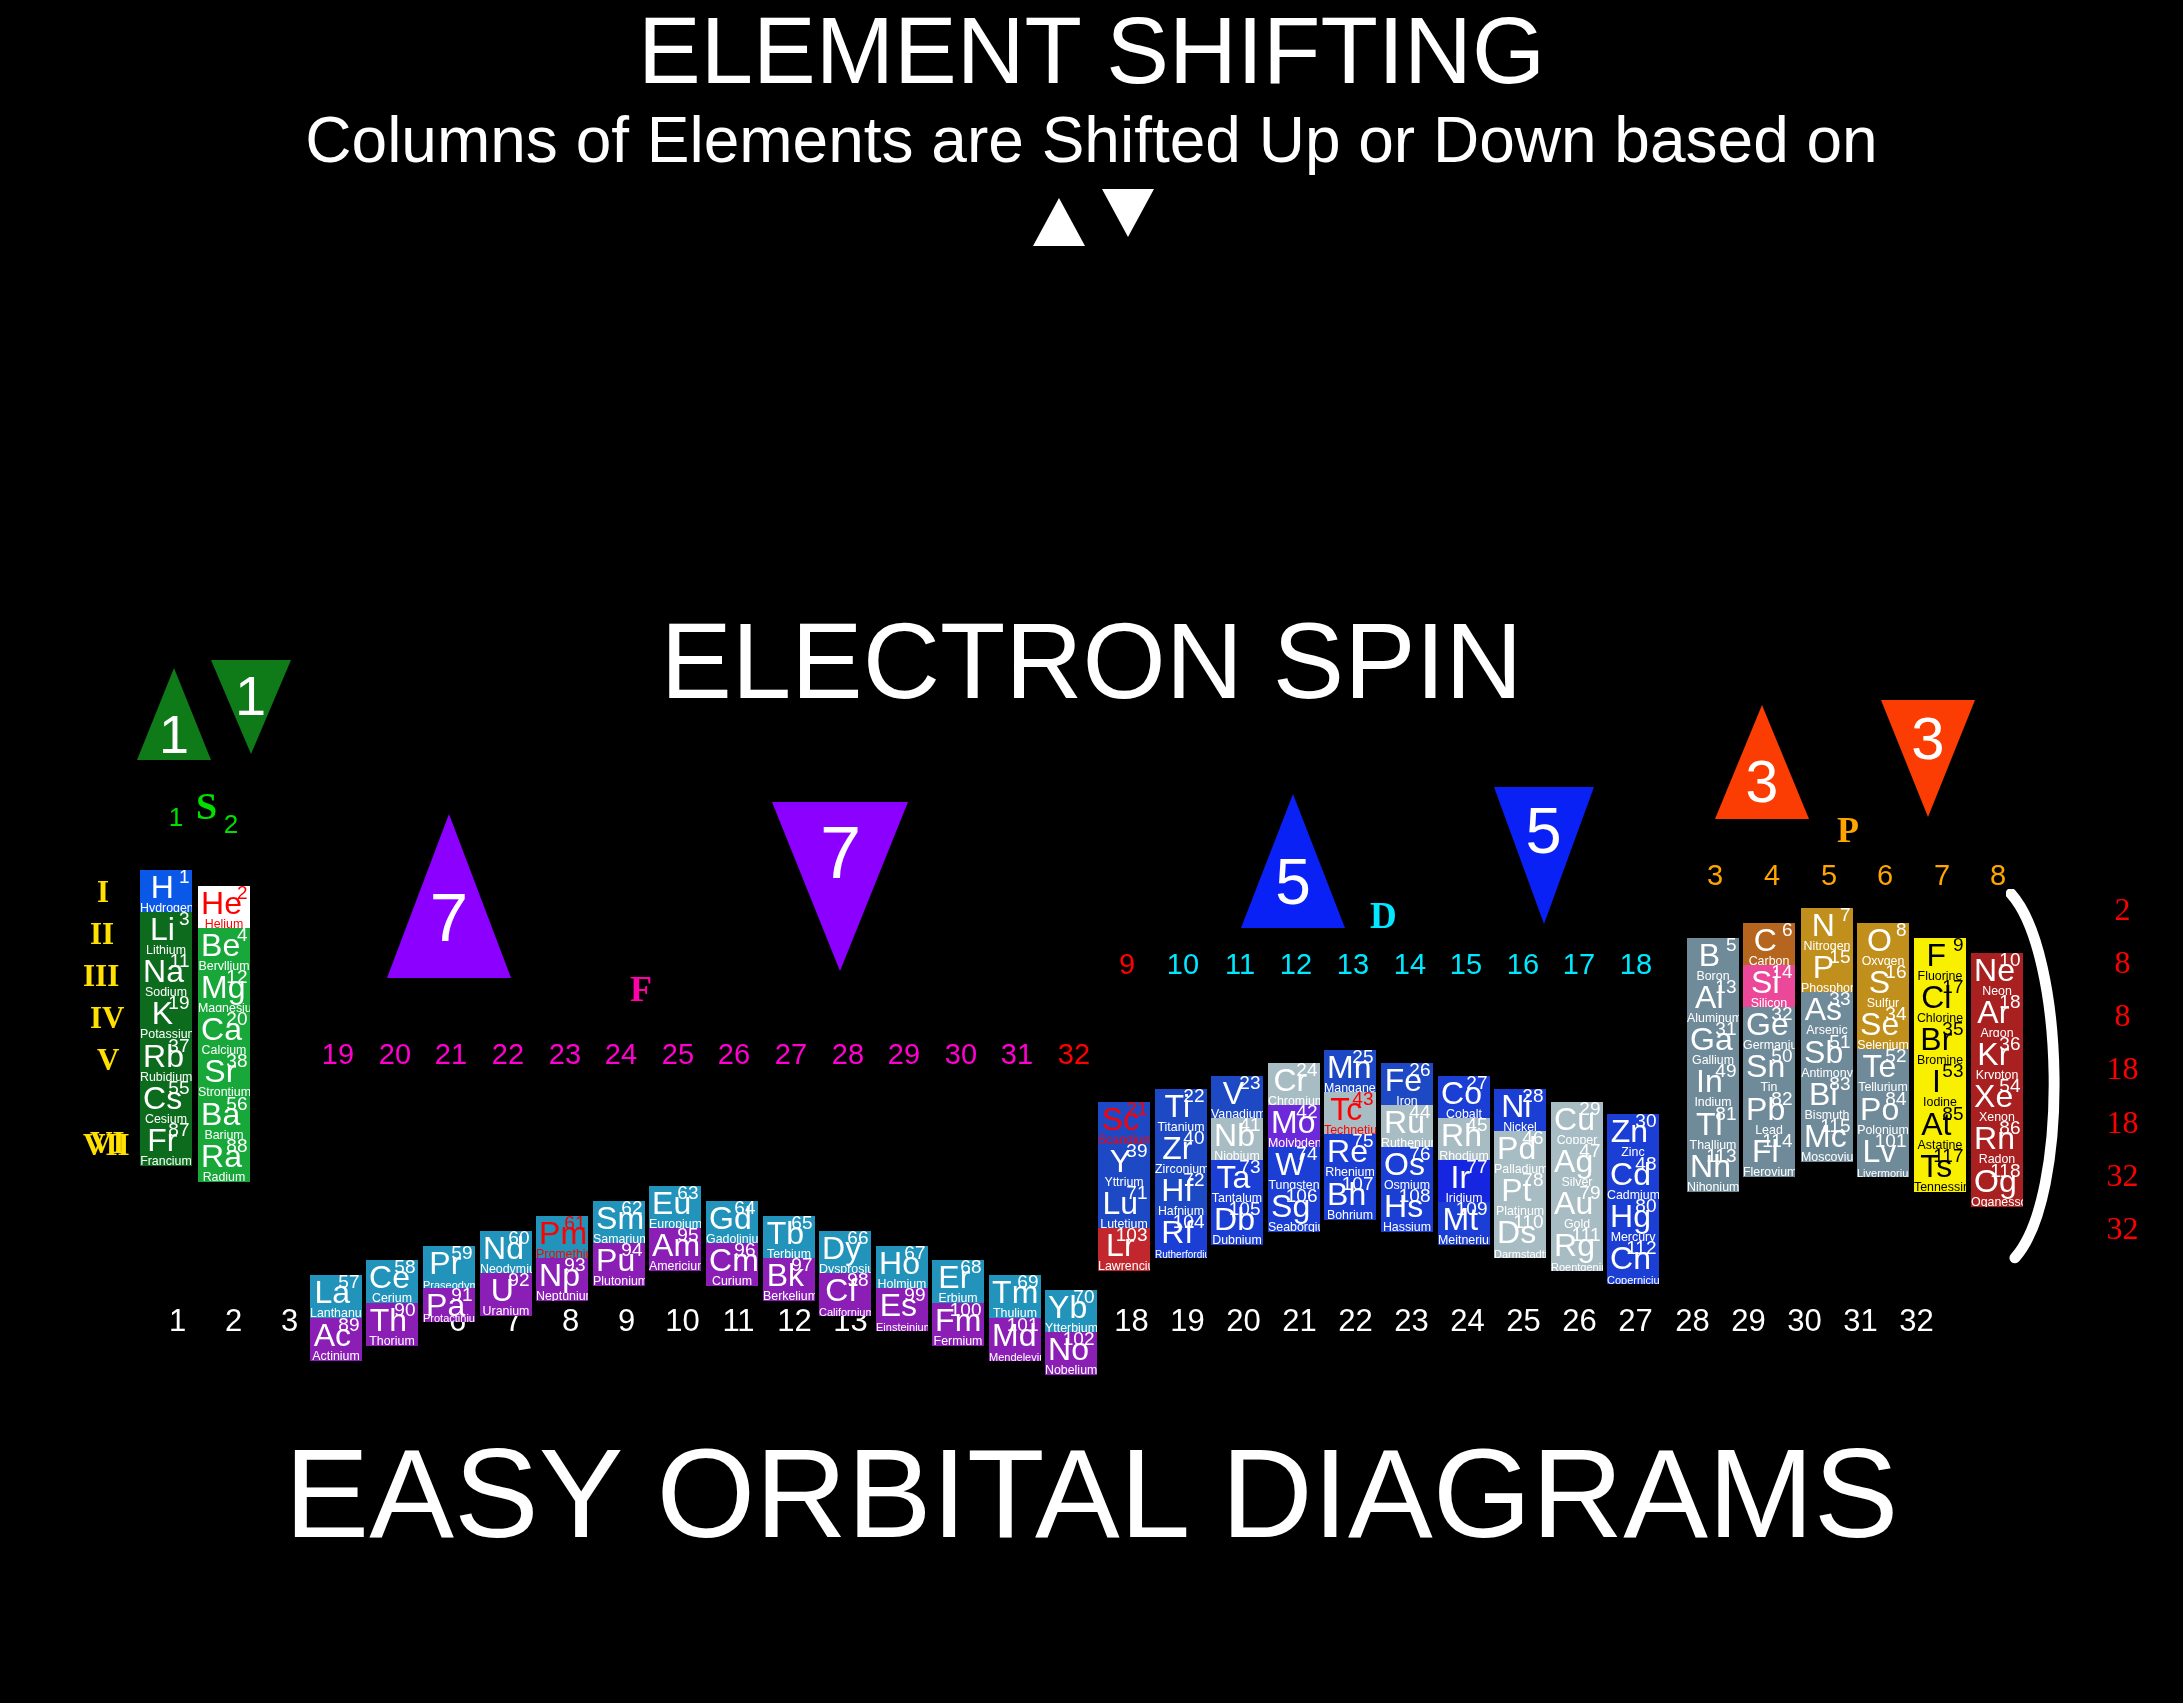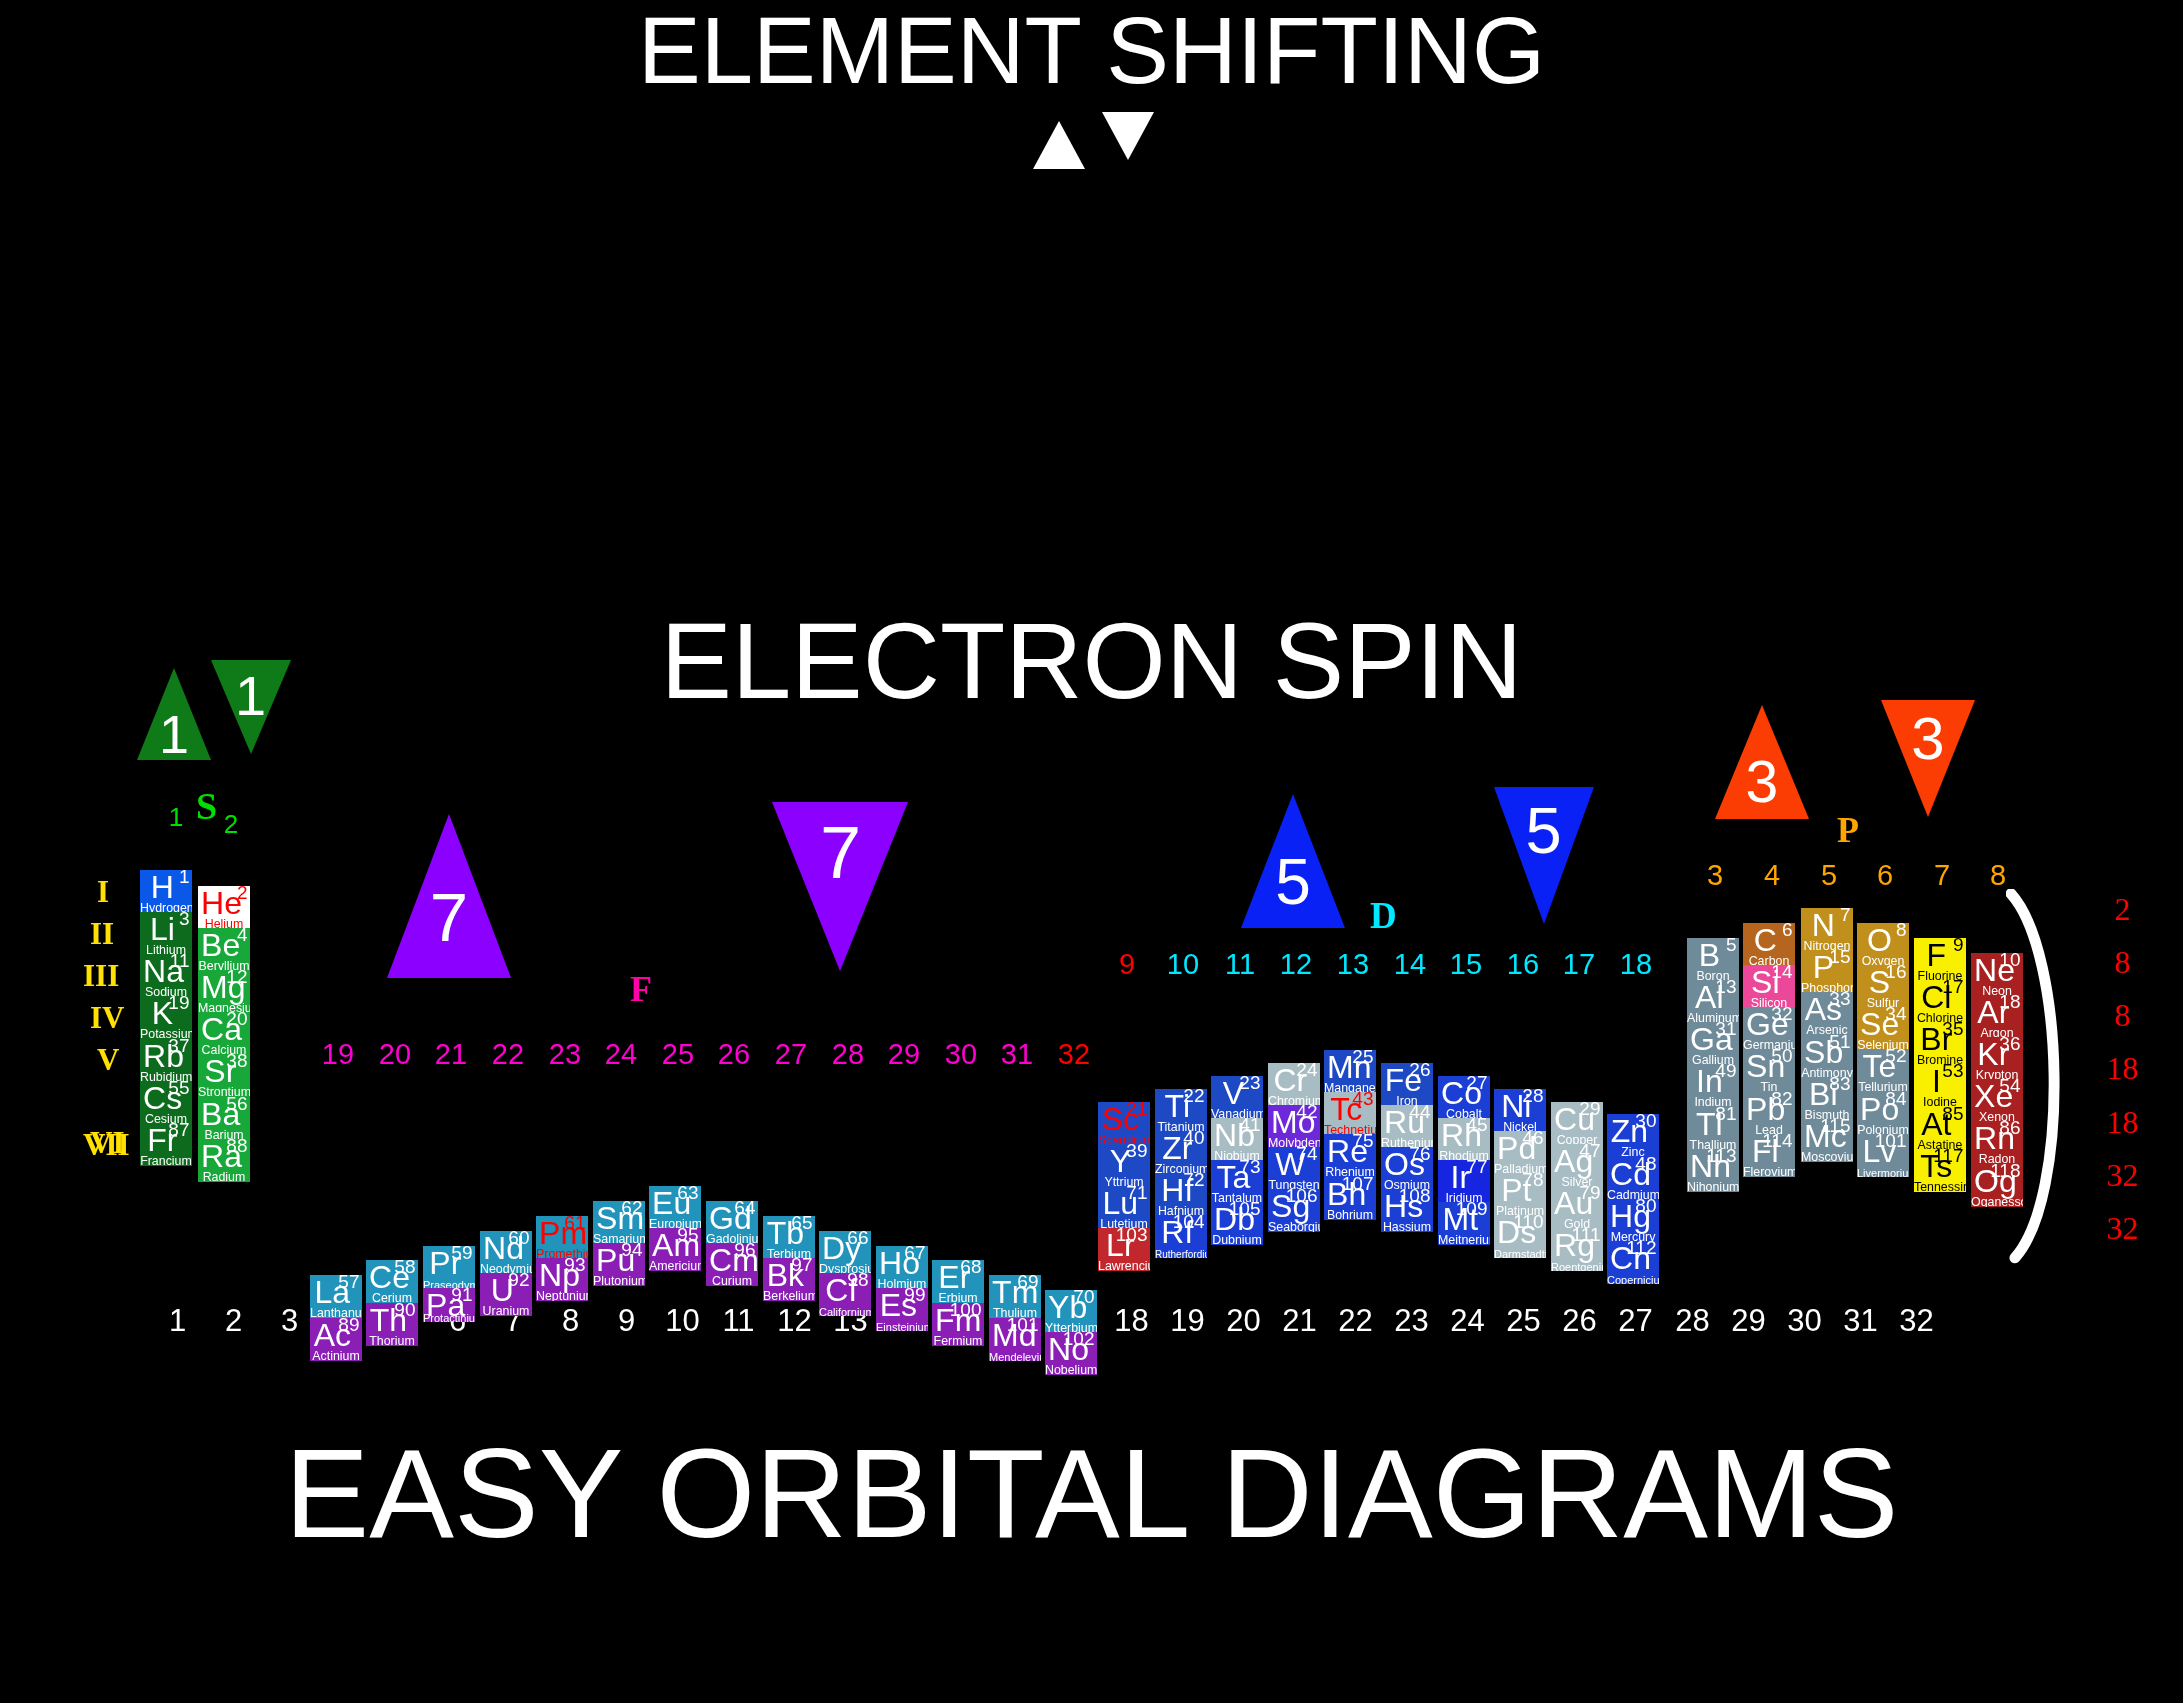--- a/index.html
+++ b/index.html
@@ -36,20 +36,21 @@
   .sublabel{position:absolute;font-weight:700;font-family:"Liberation Serif",serif;}
   .shellnum{position:absolute;color:#ff0000;font-size:32px;font-family:"Liberation Serif",serif;
       text-align:center;width:55px;}
   .botnum{position:absolute;font-size:31px;text-align:center;width:55px;color:#fff;}
 </style>
 </head>
 <body>
 
 <div id="headlines">
   <div class="hl2">ELEMENT SHIFTING</div>
+  <div class="hl3">Columns of Elements are Shifted Up or Down based on</div>
   <div class="hl3"><span class="tri-up"></span><span class="tri-dn"></span></div>
 </div>
 
 <div class="spin-title">ELECTRON SPIN</div>
 <div class="easy-title">EASY ORBITAL DIAGRAMS</div>
 
 <div id="triangles">
     <div class="abs" style="left: 137px; top: 668px; width: 74px; height: 92px;">
       <div class="abs" style="left: 0px; top: 0px; width: 0px; height: 0px; border-left: 37px solid transparent; border-right: 37px solid transparent; border-bottom: 92px solid rgb(15, 122, 24);"></div>
       <span class="abs" style="color: rgb(255, 255, 255); font-size: 54px; left: 0px; width: 74px; text-align: center; top: 39px; line-height: 1;">1</span>

